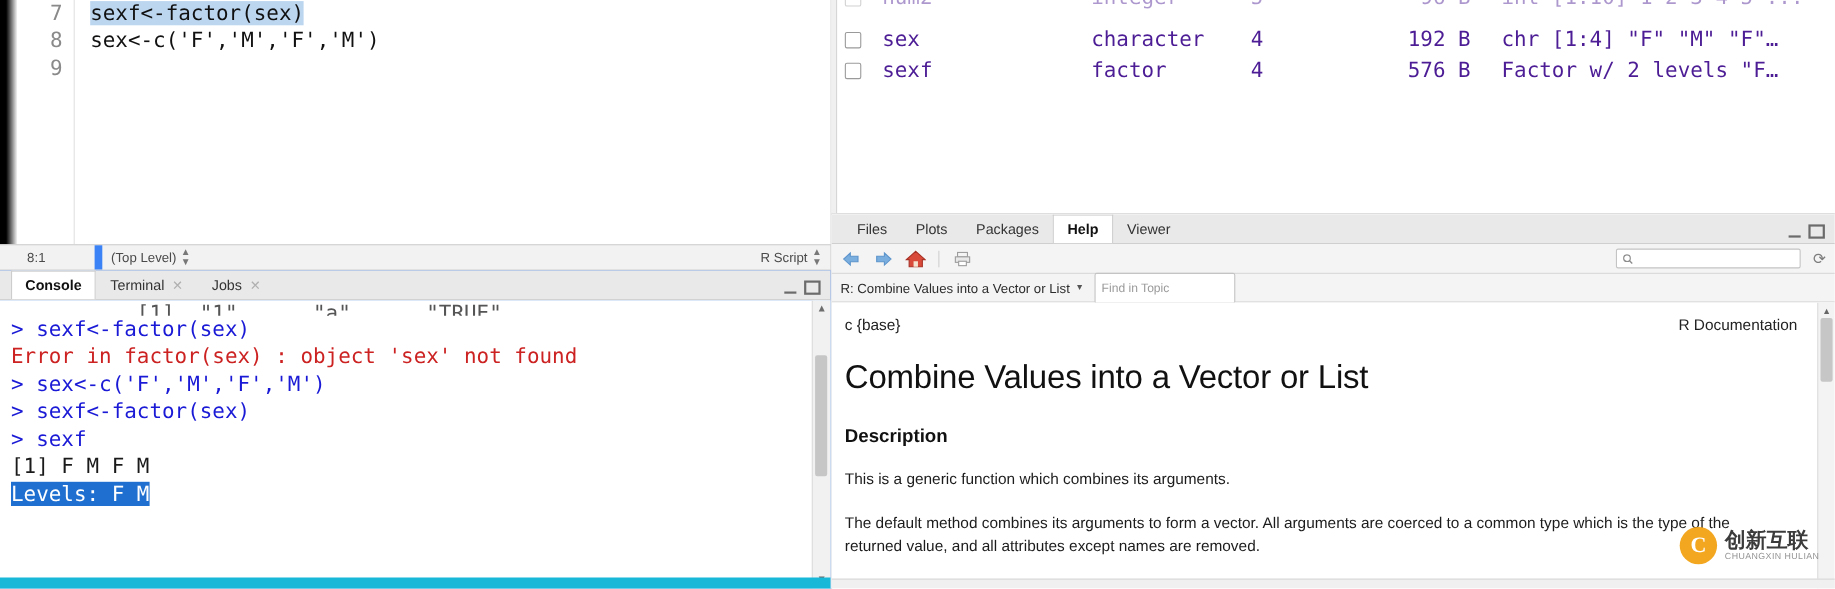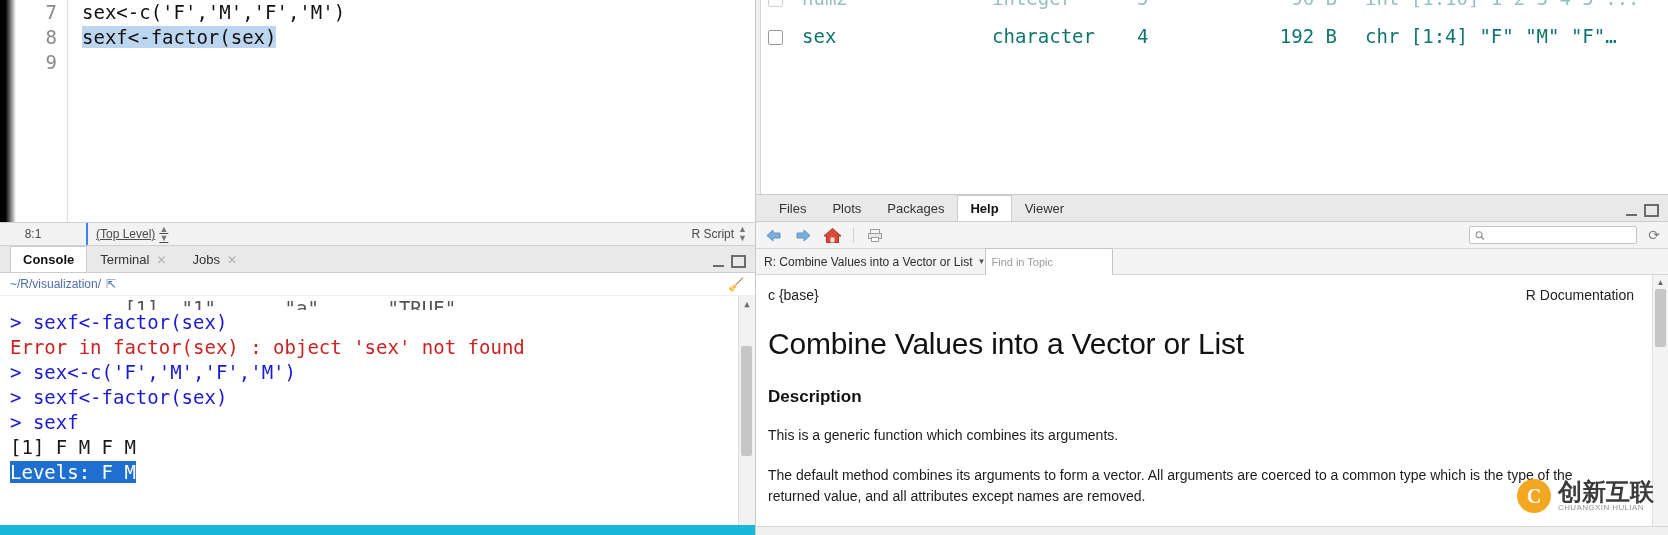--- a/index.html
+++ b/index.html
@@ -102,23 +102,22 @@
     width: 66px;
     text-align: center;
     color: #4a4a4a;
   }
   .editor-status .scope {
     padding-left: 8px;
     color: #4a4a4a;
     display: flex;
     align-items: center;
     gap: 4px;
-    border-left: 2px solid #3b82f6;
+    border-left: 7px solid #3b82f6;
     height: 100%;
-    text-decoration: underline;
   }
   .spin { font-size: 9px; color: #777; line-height: 1; }
   .editor-status .filetype {
     margin-left: auto;
     padding-right: 8px;
     color: #4a4a4a;
     display: flex;
     align-items: center;
     gap: 4px;
   }
@@ -269,21 +268,21 @@
     width: 100%;
     border-collapse: collapse;
     font-family: "DejaVu Sans Mono", monospace;
     font-size: 19px;
   }
   .env-table tr { height: 28px; }
   .env-table td {
     padding: 0;
     vertical-align: middle;
     white-space: nowrap;
-    color: #0f766e;
+    color: #4c1d95;
   }
   .col-chk   { width: 34px; padding-left: 12px !important; }
   .col-name  { width: 190px; }
   .col-type  { width: 145px; }
   .col-len   { width: 80px; text-align: left; }
   .col-size  { width: 120px; text-align: right; padding-right: 28px !important; }
   .col-val   { }
   .chk {
     display: inline-block;
     width: 13px; height: 13px;
@@ -363,21 +362,21 @@
     font-family: "Liberation Sans", sans-serif;
   }
   .refresh-ic { color: #7d7d7d; font-size: 14px; padding-left: 2px; }
   .help-topicbar {
     height: 26px;
     background: #f4f4f4;
     border-bottom: 1px solid #d5d5d5;
     display: flex;
     align-items: center;
     padding: 0 8px;
-    gap: 0;
+    gap: 10px;
     box-sizing: border-box;
     font-size: 12px;
     color: #2c2c2c;
   }
   .topic-select {
     display: flex; align-items: center; gap: 5px;
   }
   .find-box {
     width: 128px; height: 28px;
     border: 1px solid #c4c4c4;
@@ -465,21 +464,21 @@
     width: 34px; height: 34px;
     background: #f2a00f;
     border-radius: 50%;
     display: flex; align-items: center; justify-content: center;
     color: #fff; font-size: 20px; font-weight: bold;
     font-family: "Liberation Serif", serif;
   }
   .wm-text {
     display: flex; flex-direction: column; line-height: 1.05;
   }
-  .wm-cn { font-size: 24px; font-weight: bold; color: #2b2b2b; }
+  .wm-cn { font-size: 19px; font-weight: bold; color: #2b2b2b; }
   .wm-en { font-size: 8px; color: #8a8a8a; letter-spacing: .4px; }
 
   .sep-vert {
     position: absolute;
     left: 756px; top: 0; bottom: 0;
     width: 1px; background: #bfbfbf;
   }
 </style>
 </head>
 <body>
@@ -491,22 +490,22 @@
     <div class="source-pane">
       <div class="edge-shadow-left"></div>
 
       <div class="gutter">
         <div class="gutter-line">7</div>
         <div class="gutter-line">8</div>
         <div class="gutter-line">9</div>
       </div>
 
       <div class="code-area">
+        <div class="code-line"><span class="sel">sexf&lt;-factor(sex)</span></div>
         <div class="code-line"><span>sex&lt;-c('F','M','F','M')</span></div>
-        <div class="code-line"><span class="sel">sexf&lt;-factor(sex)</span></div>
         <div class="code-line"><span></span></div>
       </div>
     </div>
 
     <div class="editor-status">
       <div class="pos">8:1</div>
       <div class="scope">
         <span>(Top Level)</span>
         <span class="spin">▲<br>▼</span>
       </div>
@@ -529,25 +528,20 @@
         <div class="tab">
           <span>Jobs</span>
           <span class="x">✕</span>
         </div>
         <div class="win-ctrls">
           <div class="ctrl-min"></div>
           <div class="ctrl-max"></div>
         </div>
       </div>
 
-      <div class="console-path">
-        <span>~/R/visualization/</span>
-        <span>⇱</span>
-        <span class="broom">🧹</span>
-      </div>
 
       <div class="console-out">
         <div class="c-line c-out clipped" style="height:14px;overflow:hidden;line-height:14px;">
           <span style="position:relative;top:-9px;display:inline-block;">[1]  "1"      "a"      "TRUE"</span>
         </div>
         <div class="c-line c-cmd">&gt; sexf&lt;-factor(sex)</div>
         <div class="c-line c-err">Error in factor(sex) : object 'sex' not found</div>
         <div class="c-line c-cmd">&gt; sex&lt;-c('F','M','F','M')</div>
         <div class="c-line c-cmd">&gt; sexf&lt;-factor(sex)</div>
         <div class="c-line c-cmd">&gt; sexf</div>
@@ -581,20 +575,28 @@
           <td class="col-size">96 B</td>
           <td class="col-val">int [1:10] 1 2 3 4 5 ...</td>
         </tr>
         <tr>
           <td class="col-chk"><span class="chk"></span></td>
           <td class="col-name">sex</td>
           <td class="col-type">character</td>
           <td class="col-len">4</td>
           <td class="col-size">192 B</td>
           <td class="col-val">chr [1:4] "F" "M" "F"…</td>
+        </tr>
+        <tr>
+          <td class="col-chk"><span class="chk"></span></td>
+          <td class="col-name">sexf</td>
+          <td class="col-type">factor</td>
+          <td class="col-len">4</td>
+          <td class="col-size">576 B</td>
+          <td class="col-val">Factor w/ 2 levels "F…</td>
         </tr>
       </tbody>
         </table>
 
     </div>
 
     <div class="help-pane">
 
       <div class="help-tabbar">
         <div class="tab">

